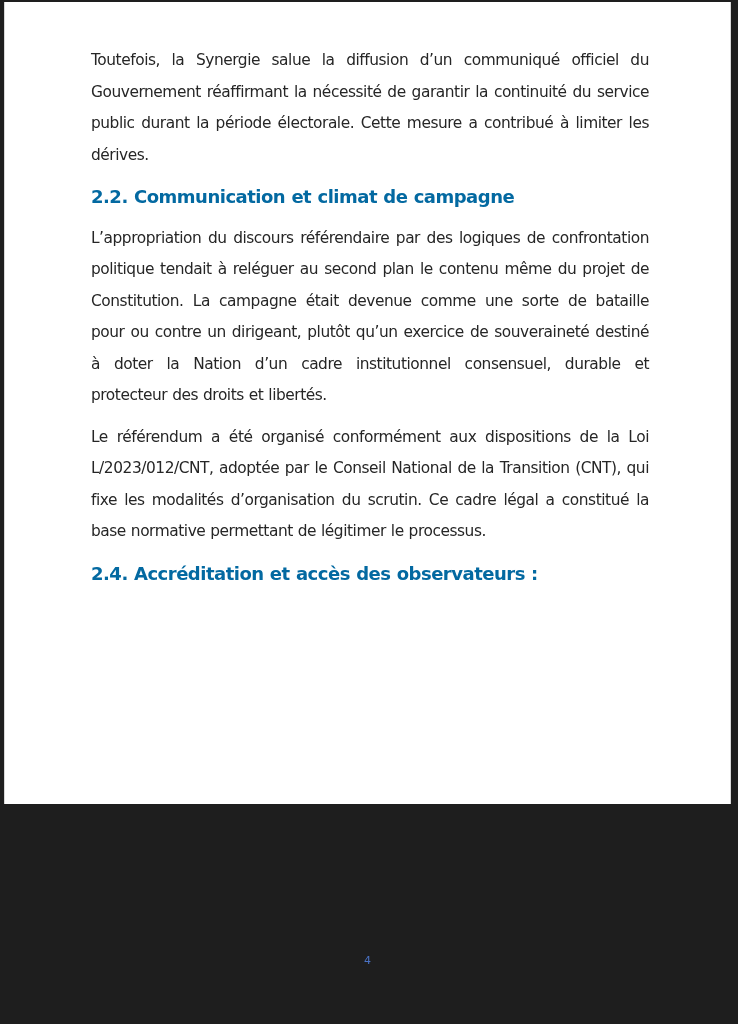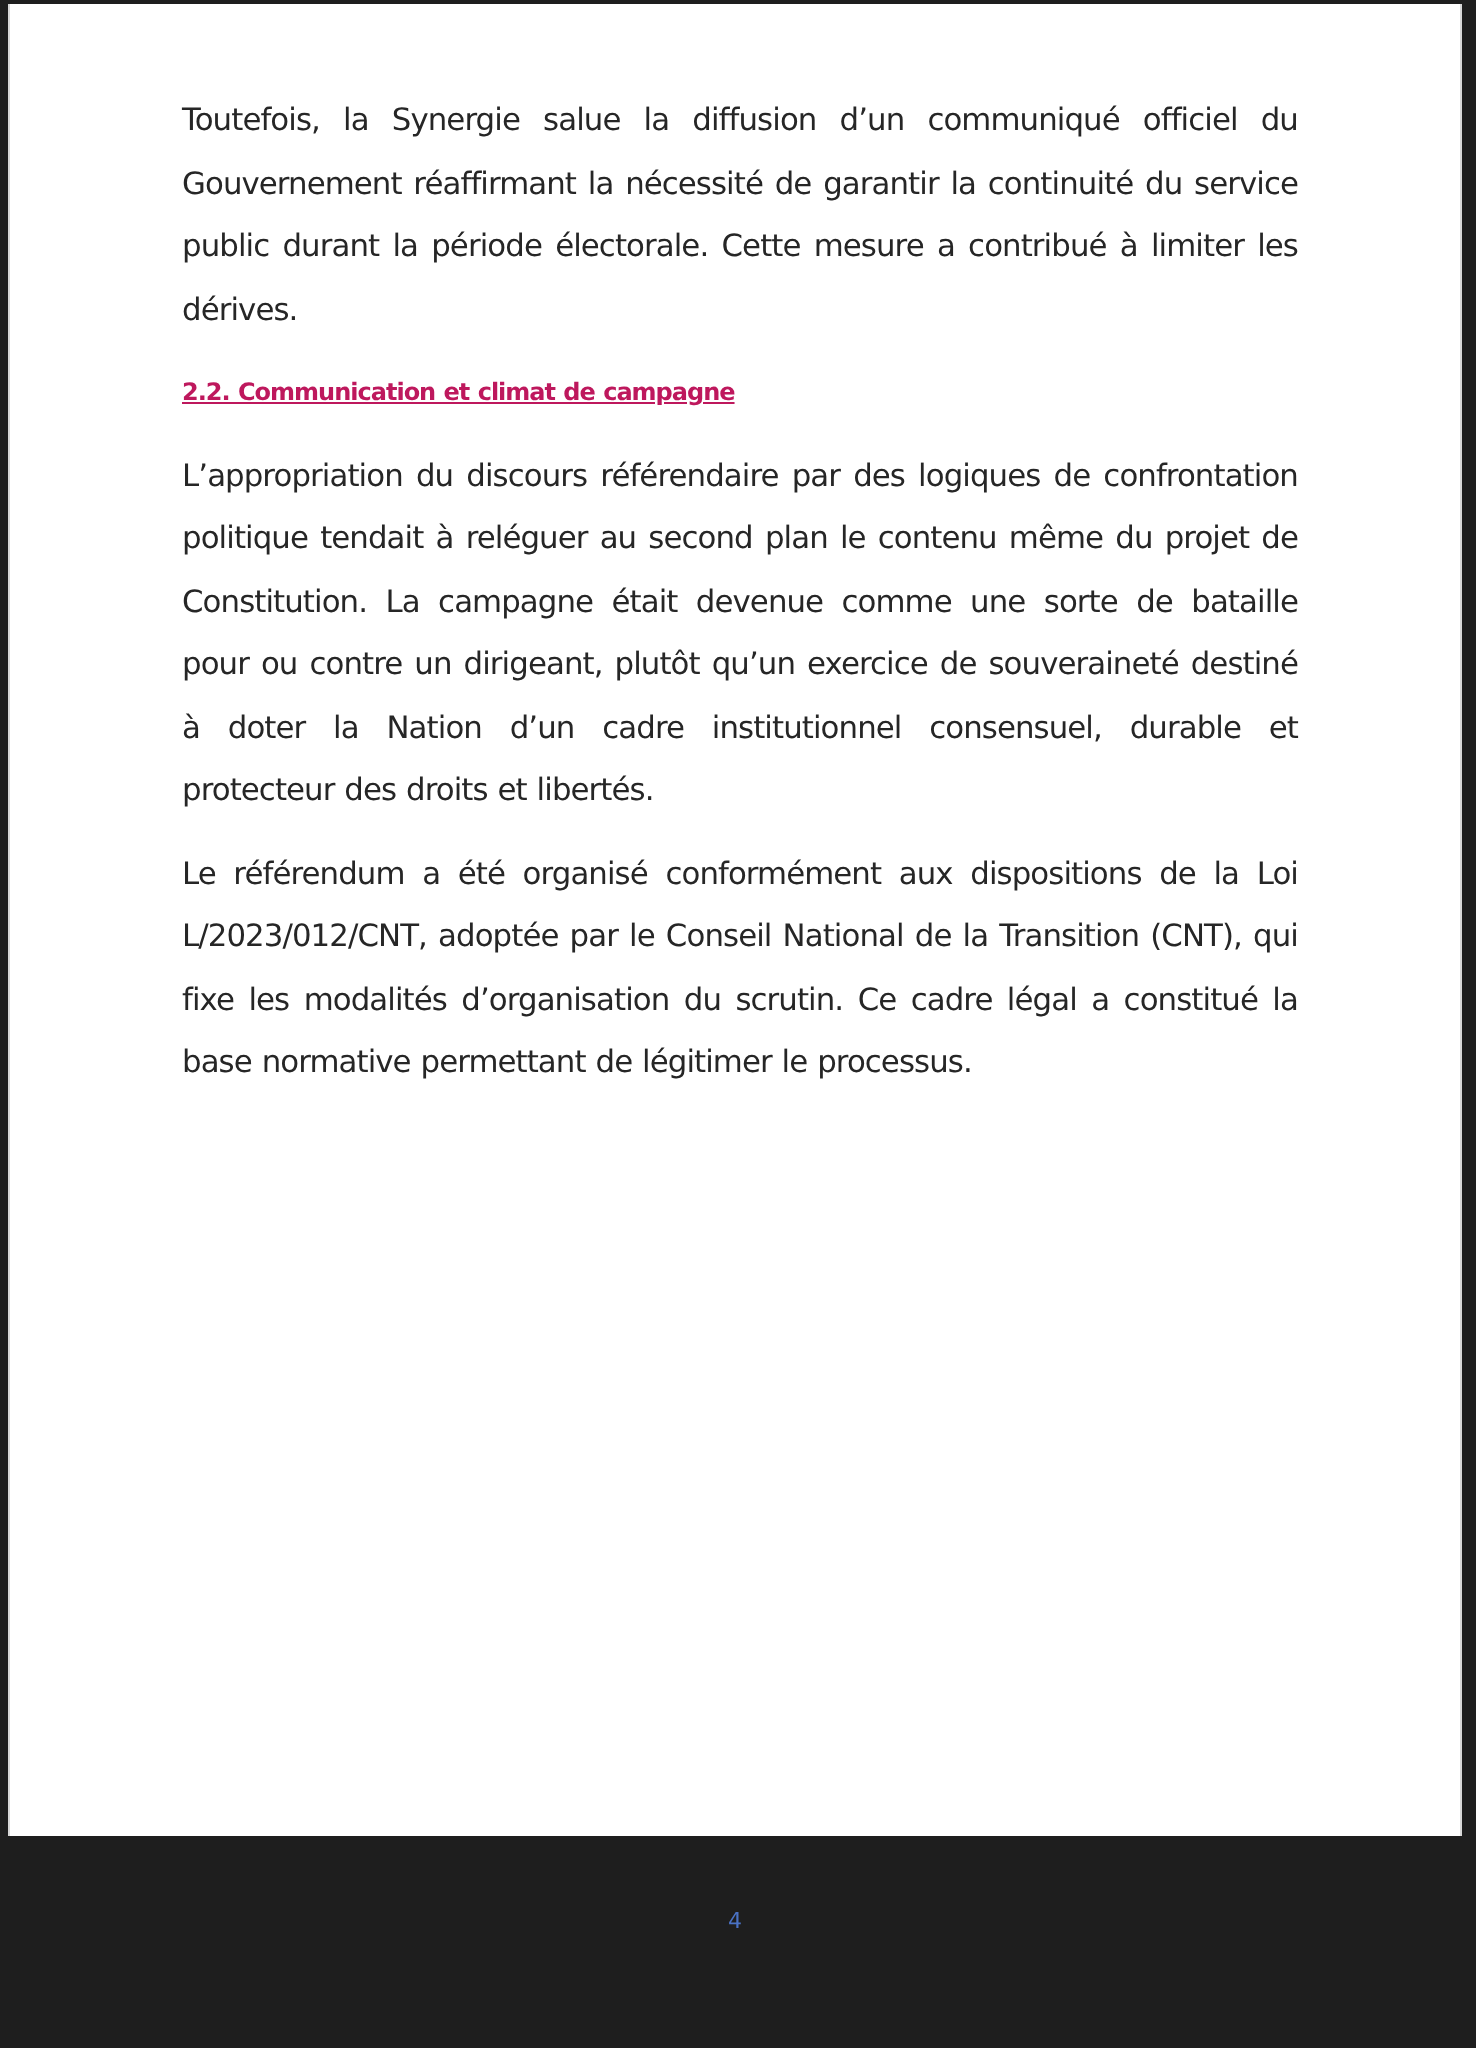--- a/index.html
+++ b/index.html
@@ -14,21 +14,21 @@
       position: relative;
       width: 738px;
       height: 1024px;
       background: #1e1e1e;
     }
     .page {
       position: absolute;
       left: 4px;
       top: 2px;
       width: 727px;
-      height: 916px;
+      height: 802px;
       background: #ffffff;
       box-shadow: inset 1px 0 0 #d8d8d8, inset -1px 0 0 #d8d8d8;
     }
     .content {
       position: absolute;
       left: 87px;
       top: 43px;
       width: 558px;
       font-family: "DejaVu Sans", sans-serif;
       font-size: 15.4px;
@@ -38,26 +38,25 @@
     }
     p {
       margin: 0;
       line-height: 31.5px;
       text-align: justify;
       text-align-last: left;
     }
     p.para { margin-bottom: 10px; }
     h2 {
       margin: 0 0 10px 0;
-      font-size: 12px;
+      font-size: 18px;
       font-weight: bold;
       line-height: 31.5px;
-      color: #be185d;
+      color: #0369a1;
       letter-spacing: -0.5px;
-      text-decoration: underline;
     }
     .page-number {
       position: absolute;
       left: 0;
       width: 727px;
       top: 952px;
       text-align: center;
       font-family: "DejaVu Sans", sans-serif;
       font-size: 11px;
       color: #4a72c4;
@@ -66,16 +65,17 @@
 </head>
 <body>
 
 <div class="viewer">
   <div class="page">
     <div class="content">
       <p class="para">Toutefois, la Synergie salue la diffusion d’un communiqué officiel du Gouvernement réaffirmant la nécessité de garantir la continuité du service public durant la période électorale. Cette mesure a contribué à limiter les dérives.</p>
       <h2>2.2. Communication et climat de campagne</h2>
       <p class="para">L’appropriation du discours référendaire par des logiques de confrontation politique tendait à reléguer au second plan le contenu même du projet de Constitution. La campagne était devenue comme une sorte de bataille pour ou contre un dirigeant, plutôt qu’un exercice de souveraineté destiné à doter la Nation d’un cadre institutionnel consensuel, durable et protecteur des droits et libertés.</p>
       <p class="para">Le référendum a été organisé conformément aux dispositions de la Loi L/2023/012/CNT, adoptée par le Conseil National de la Transition (CNT), qui fixe les modalités d’organisation du scrutin. Ce cadre légal a constitué la base normative permettant de légitimer le processus.</p>
+      <h2>2.4. Accréditation et accès des observateurs :</h2>
     </div>
     <div class="page-number">4</div>
   </div>
 </div>
 
 </body></html>

